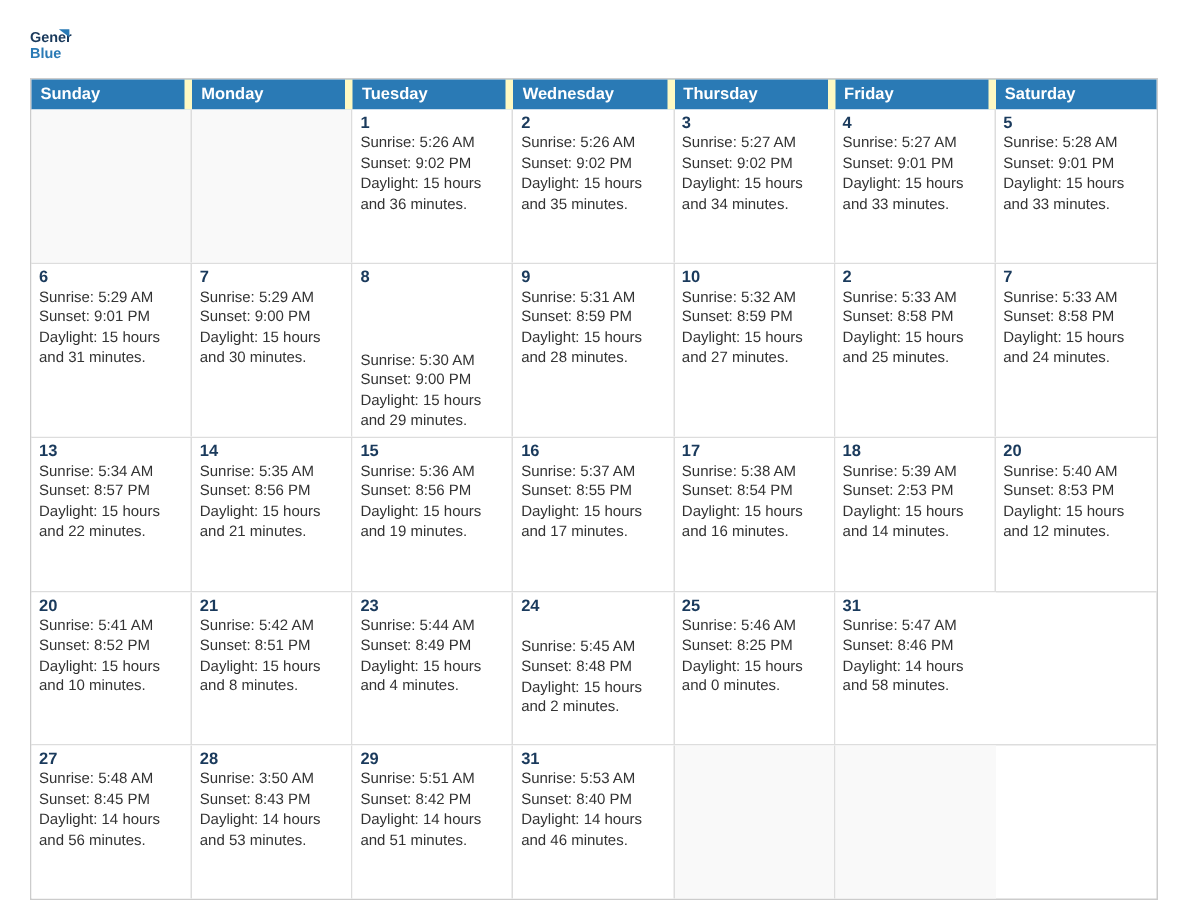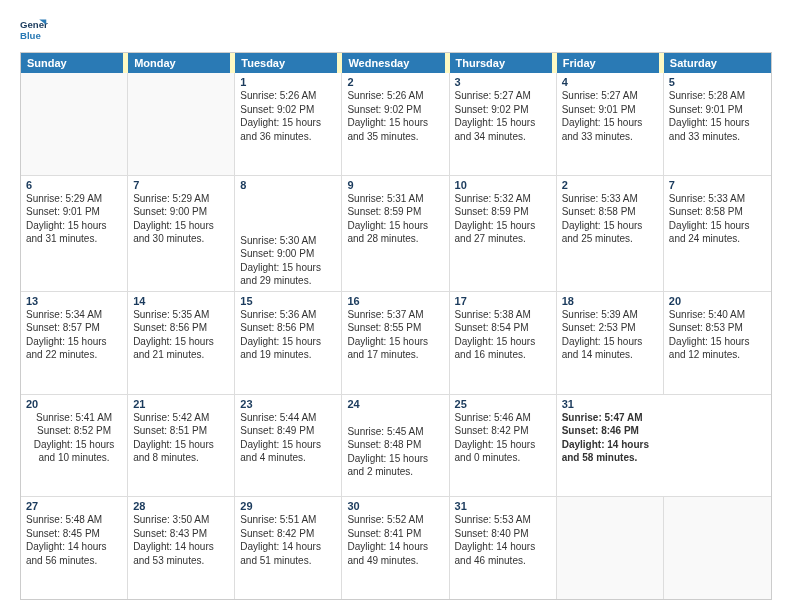--- a/index.html
+++ b/index.html
@@ -247,21 +247,21 @@
           <div class="cal-cell">
             <div class="day-num">20</div>
             <div class="cell-text" style="white-space: pre-line;">Sunrise: 5:40 AM
 Sunset: 8:53 PM
 Daylight: 15 hours and 12 minutes.</div>
           </div>
         </div>
         <div class="cal-row">
           <div class="cal-cell">
             <div class="day-num">20</div>
-            <div class="cell-text" style="white-space: pre-line; text-align: center;">Sunrise: 5:41 AM
+            <div class="cell-text" style="white-space: pre-line;">Sunrise: 5:41 AM
 Sunset: 8:52 PM
 Daylight: 15 hours and 10 minutes.</div>
           </div>
           <div class="cal-cell">
             <div class="day-num">21</div>
             <div class="cell-text" style="white-space: pre-line;">Sunrise: 5:42 AM
 Sunset: 8:51 PM
 Daylight: 15 hours and 8 minutes.</div>
           </div>
           <div class="cal-cell">
@@ -272,26 +272,26 @@
           </div>
           <div class="cal-cell">
             <div class="day-num">24</div>
             <div class="cell-text" style="white-space: pre-line; margin-top: 15px;">Sunrise: 5:45 AM
 Sunset: 8:48 PM
 Daylight: 15 hours and 2 minutes.</div>
           </div>
           <div class="cal-cell">
             <div class="day-num">25</div>
             <div class="cell-text" style="white-space: pre-line;">Sunrise: 5:46 AM
-Sunset: 8:42 PM
+Sunset: 8:25 PM
 Daylight: 15 hours and 0 minutes.</div>
           </div>
           <div class="cal-cell">
             <div class="day-num">31</div>
-            <div class="cell-text" style="white-space: pre-line; font-weight: bold;">Sunrise: 5:47 AM
+            <div class="cell-text" style="white-space: pre-line;">Sunrise: 5:47 AM
 Sunset: 8:46 PM
 Daylight: 14 hours and 58 minutes.</div>
           </div>
         </div>
         <div class="cal-row">
           <div class="cal-cell">
             <div class="day-num">27</div>
             <div class="cell-text" style="white-space: pre-line;">Sunrise: 5:48 AM
 Sunset: 8:45 PM
 Daylight: 14 hours and 56 minutes.</div>
@@ -300,26 +300,20 @@
             <div class="day-num">28</div>
             <div class="cell-text" style="white-space: pre-line;">Sunrise: 3:50 AM
 Sunset: 8:43 PM
 Daylight: 14 hours and 53 minutes.</div>
           </div>
           <div class="cal-cell">
             <div class="day-num">29</div>
             <div class="cell-text" style="white-space: pre-line;">Sunrise: 5:51 AM
 Sunset: 8:42 PM
 Daylight: 14 hours and 51 minutes.</div>
-          </div>
-          <div class="cal-cell">
-            <div class="day-num">30</div>
-            <div class="cell-text" style="white-space: pre-line;">Sunrise: 5:52 AM
-Sunset: 8:41 PM
-Daylight: 14 hours and 49 minutes.</div>
           </div>
           <div class="cal-cell">
             <div class="day-num">31</div>
             <div class="cell-text" style="white-space: pre-line;">Sunrise: 5:53 AM
 Sunset: 8:40 PM
 Daylight: 14 hours and 46 minutes.</div>
           </div>
           <div class="cal-cell empty"></div>
           <div class="cal-cell empty"></div>
         </div>

